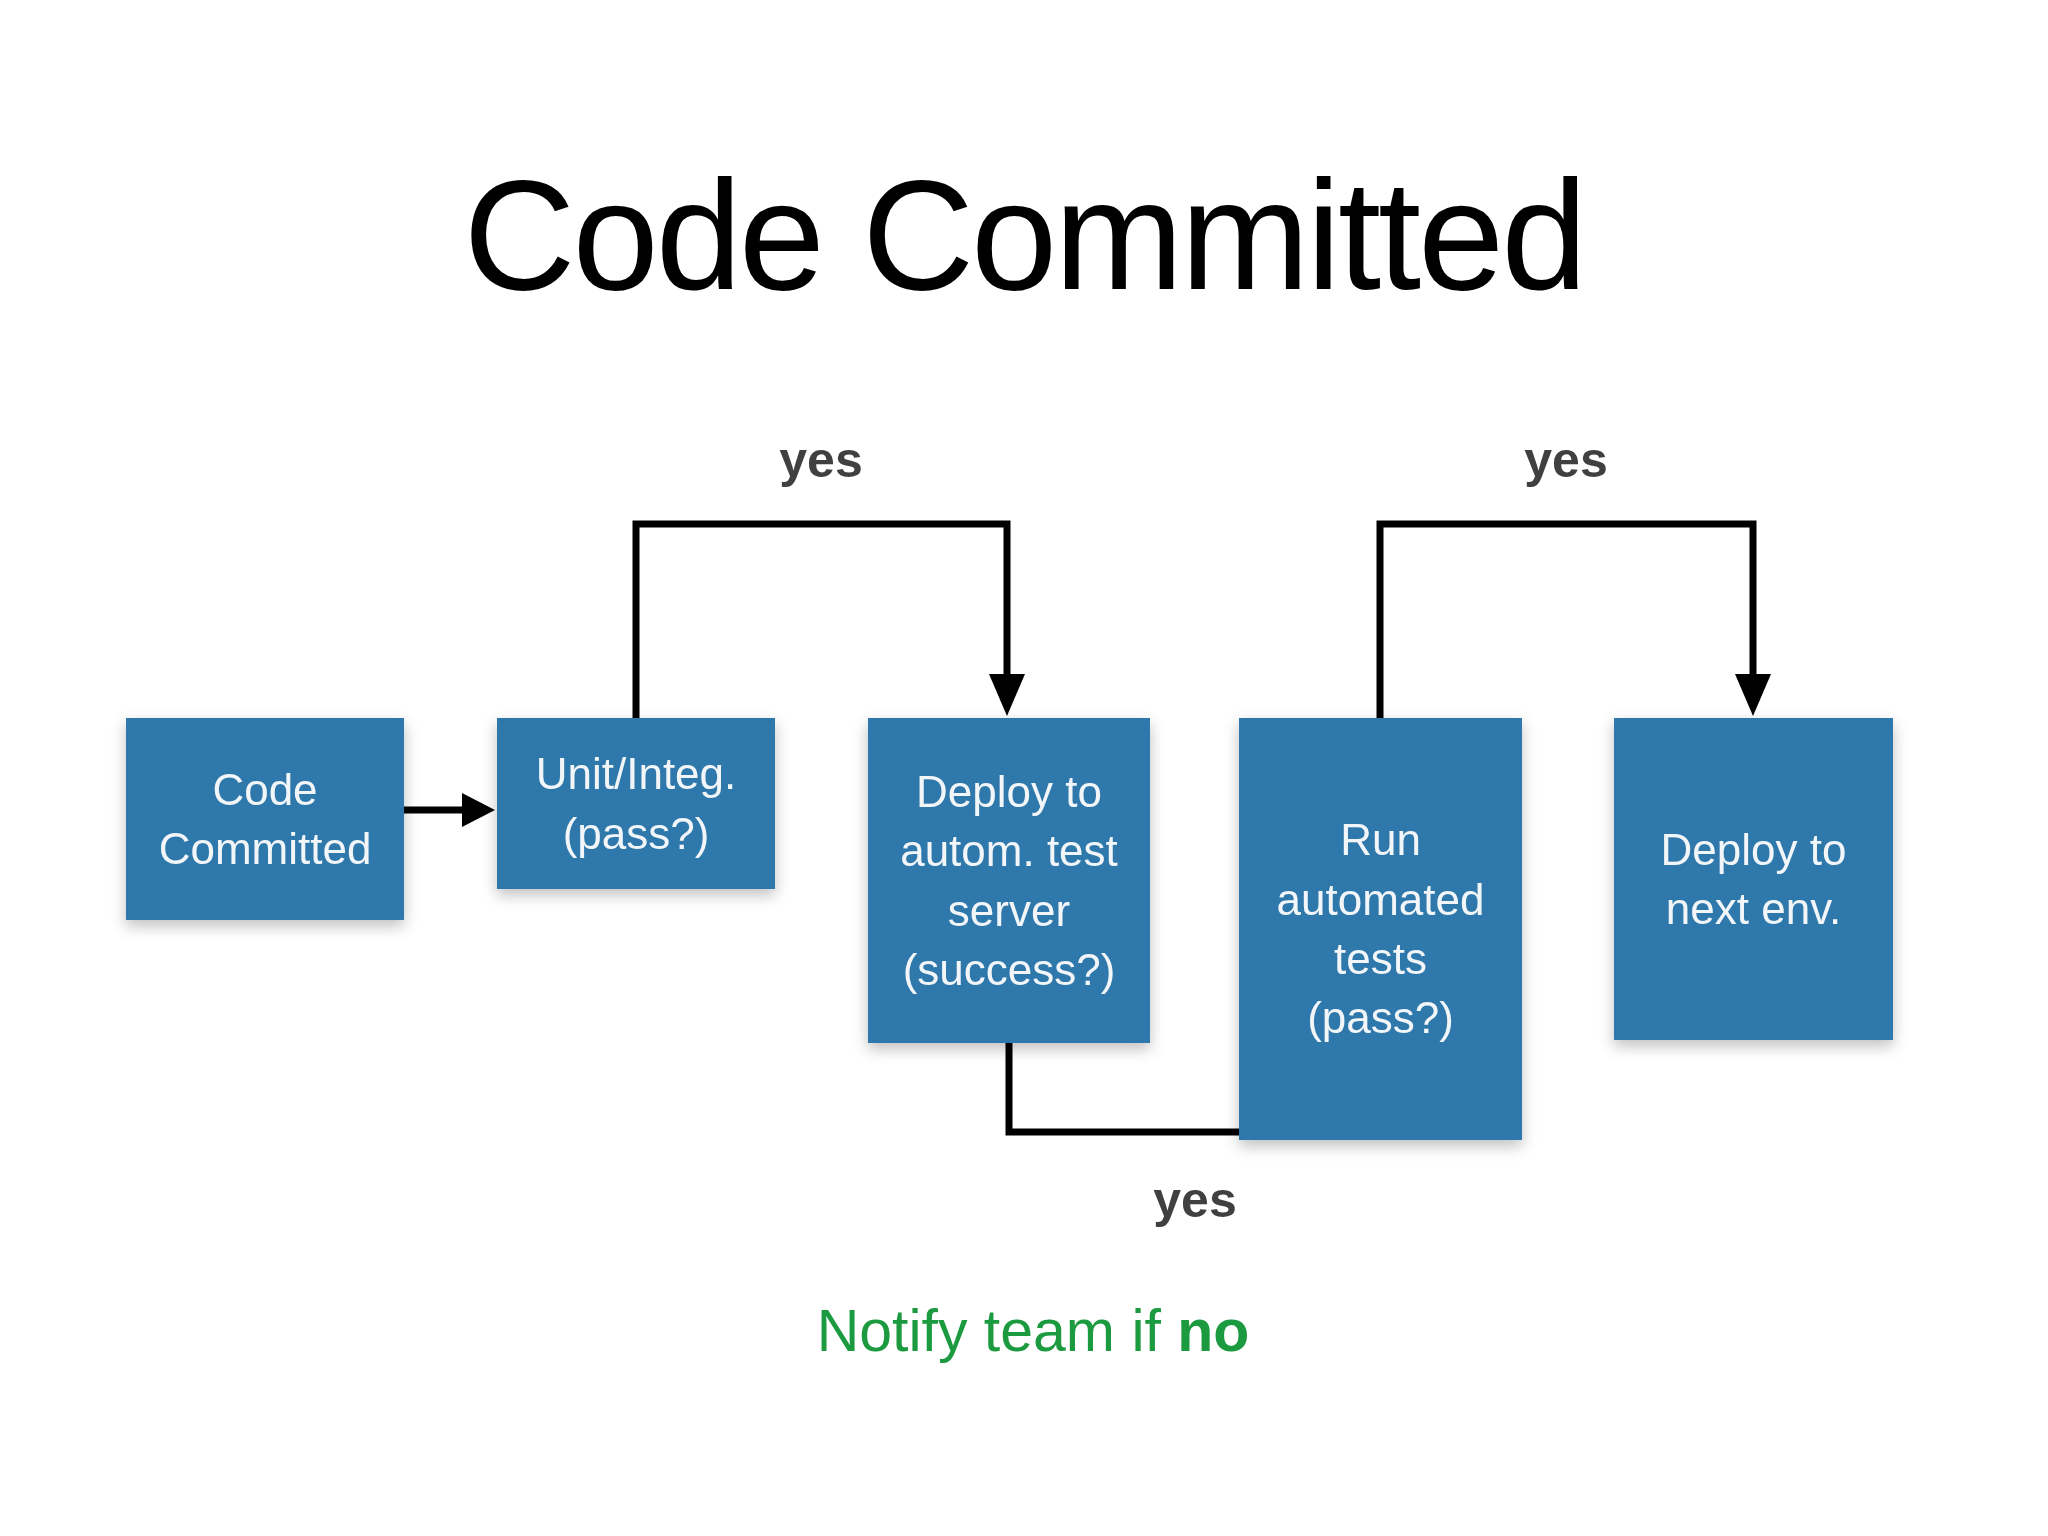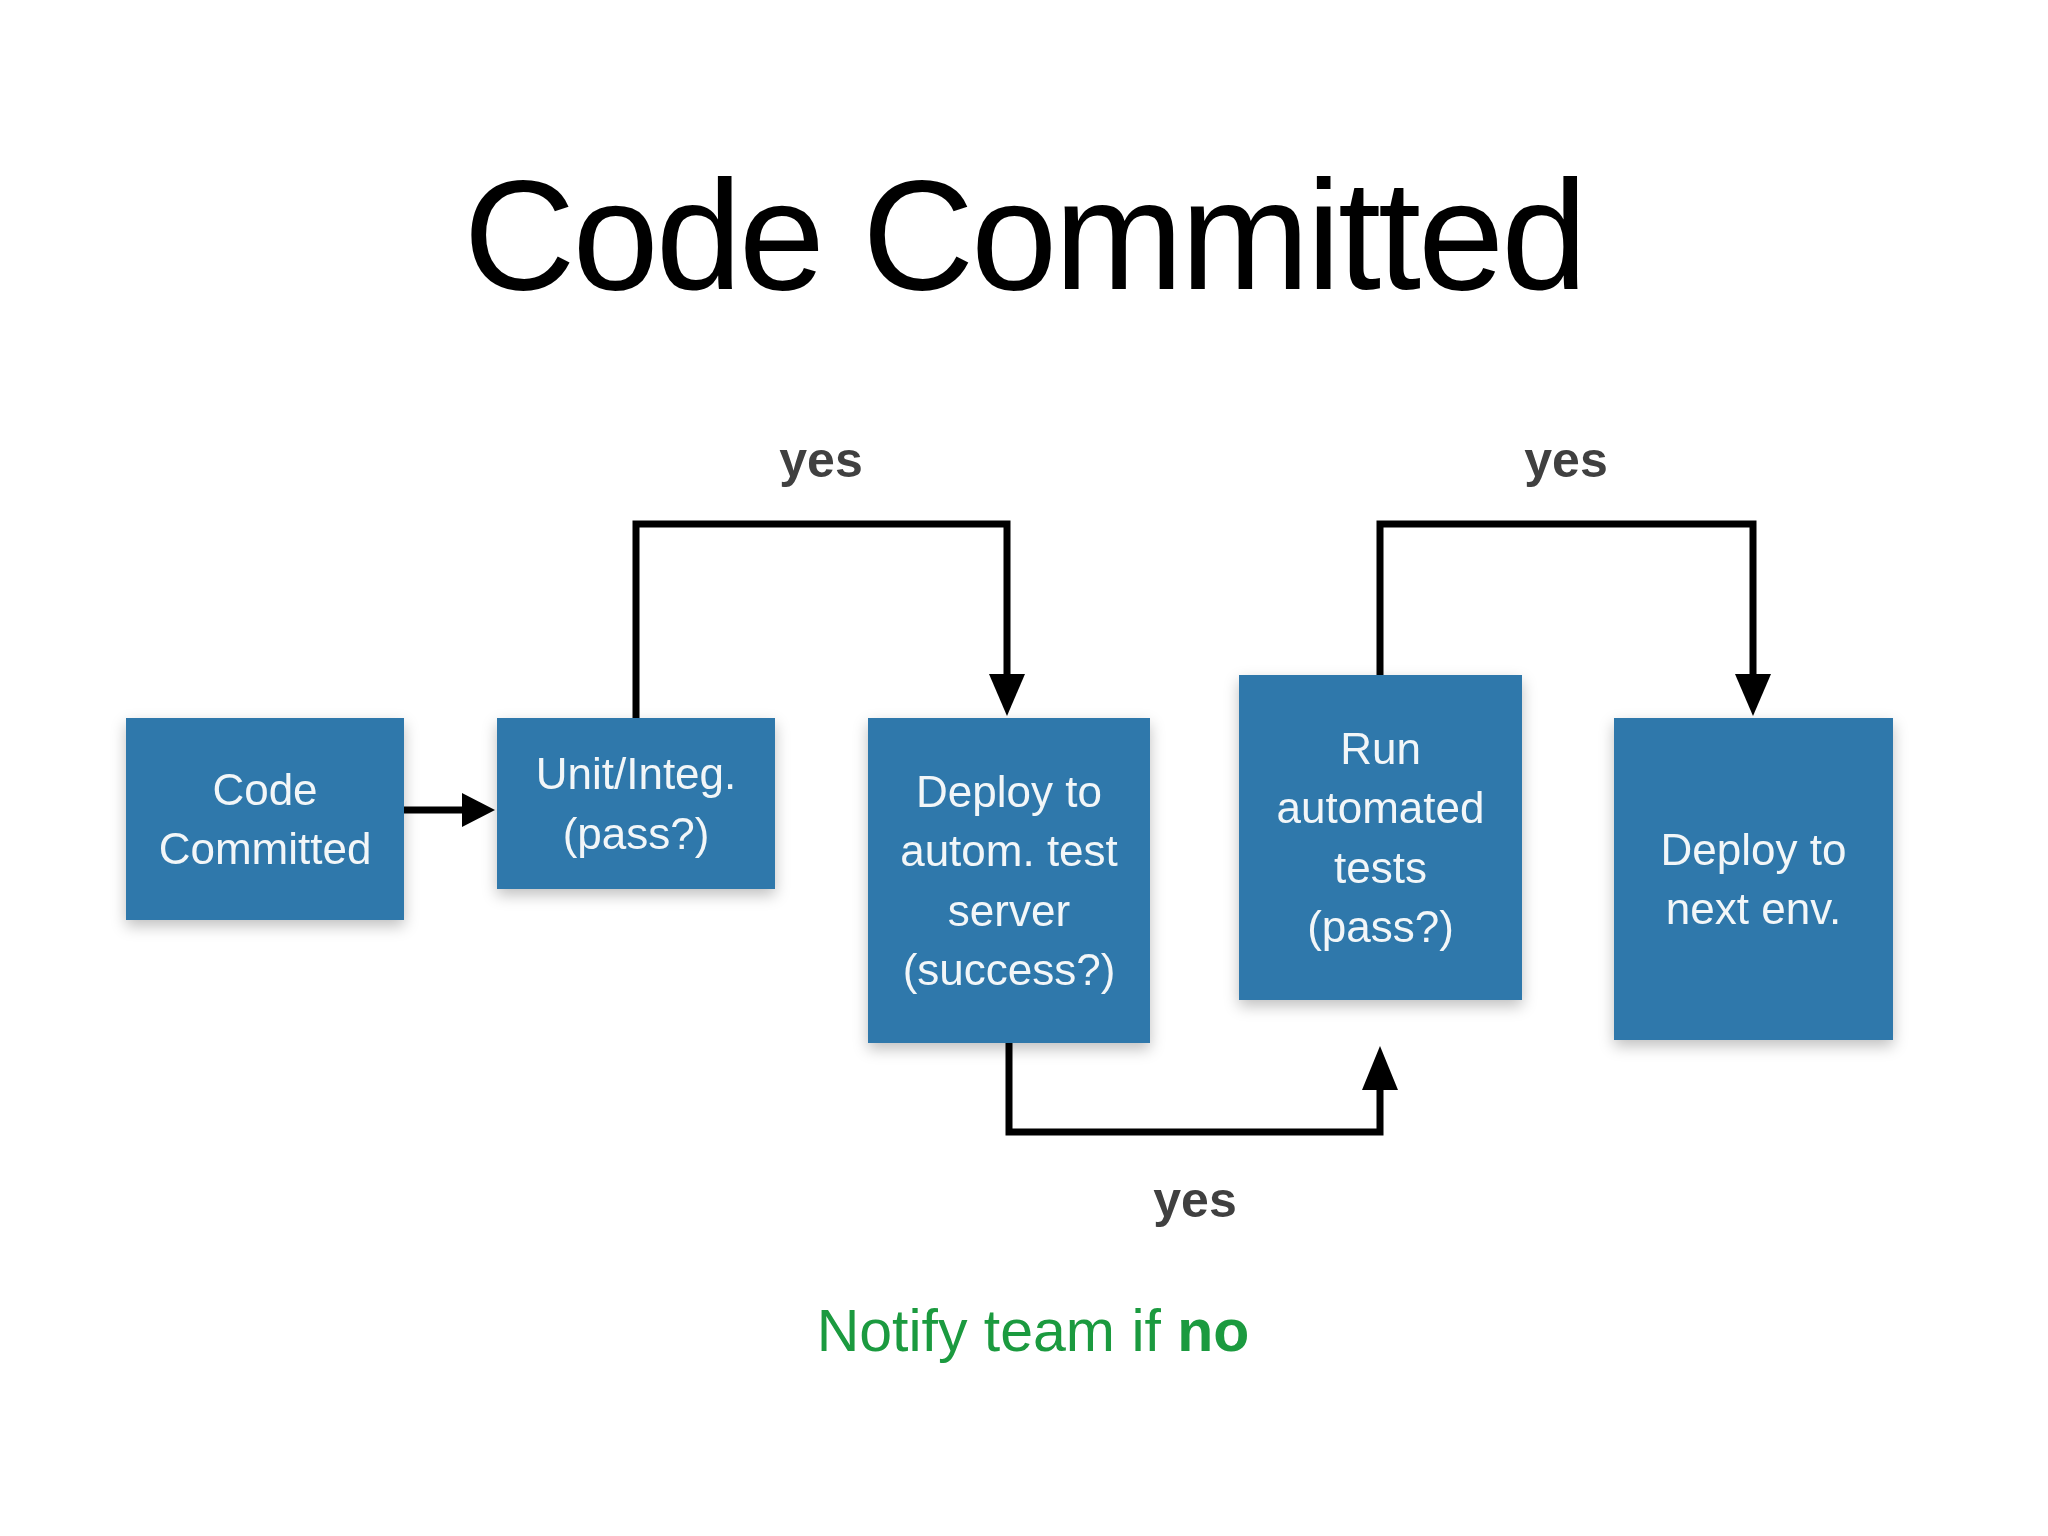--- a/index.html
+++ b/index.html
@@ -71,21 +71,21 @@
     font-weight: 300;
     color: var(--green, #1b9a3f);
   }
   .note .b { font-weight: 700; }
   #note-1 { top: 1288px; }
   #note-2 { top: 1400px; }
   
   #box-0 { left: 126px;  top: 718px; width: 278px; height: 202px; }
   #box-1 { left: 497px;  top: 718px; width: 278px; height: 171px; }
   #box-2 { left: 868px;  top: 718px; width: 282px; height: 325px; }
-  #box-3 { left: 1239px; top: 675px; width: 283px; height: 325px; }
+  #box-3 { left: 1239px; top: 718px; width: 283px; height: 422px; }
   #box-4 { left: 1614px; top: 718px; width: 279px; height: 322px; }
   #yes-top-left  { left: 821px;  top: 460px; }
   #yes-top-right { left: 1566px; top: 460px; }
   #yes-bottom    { left: 1195px; top: 1200px; }
 </style>
 </head>
 <body>
 
 <div class="slide">
 

